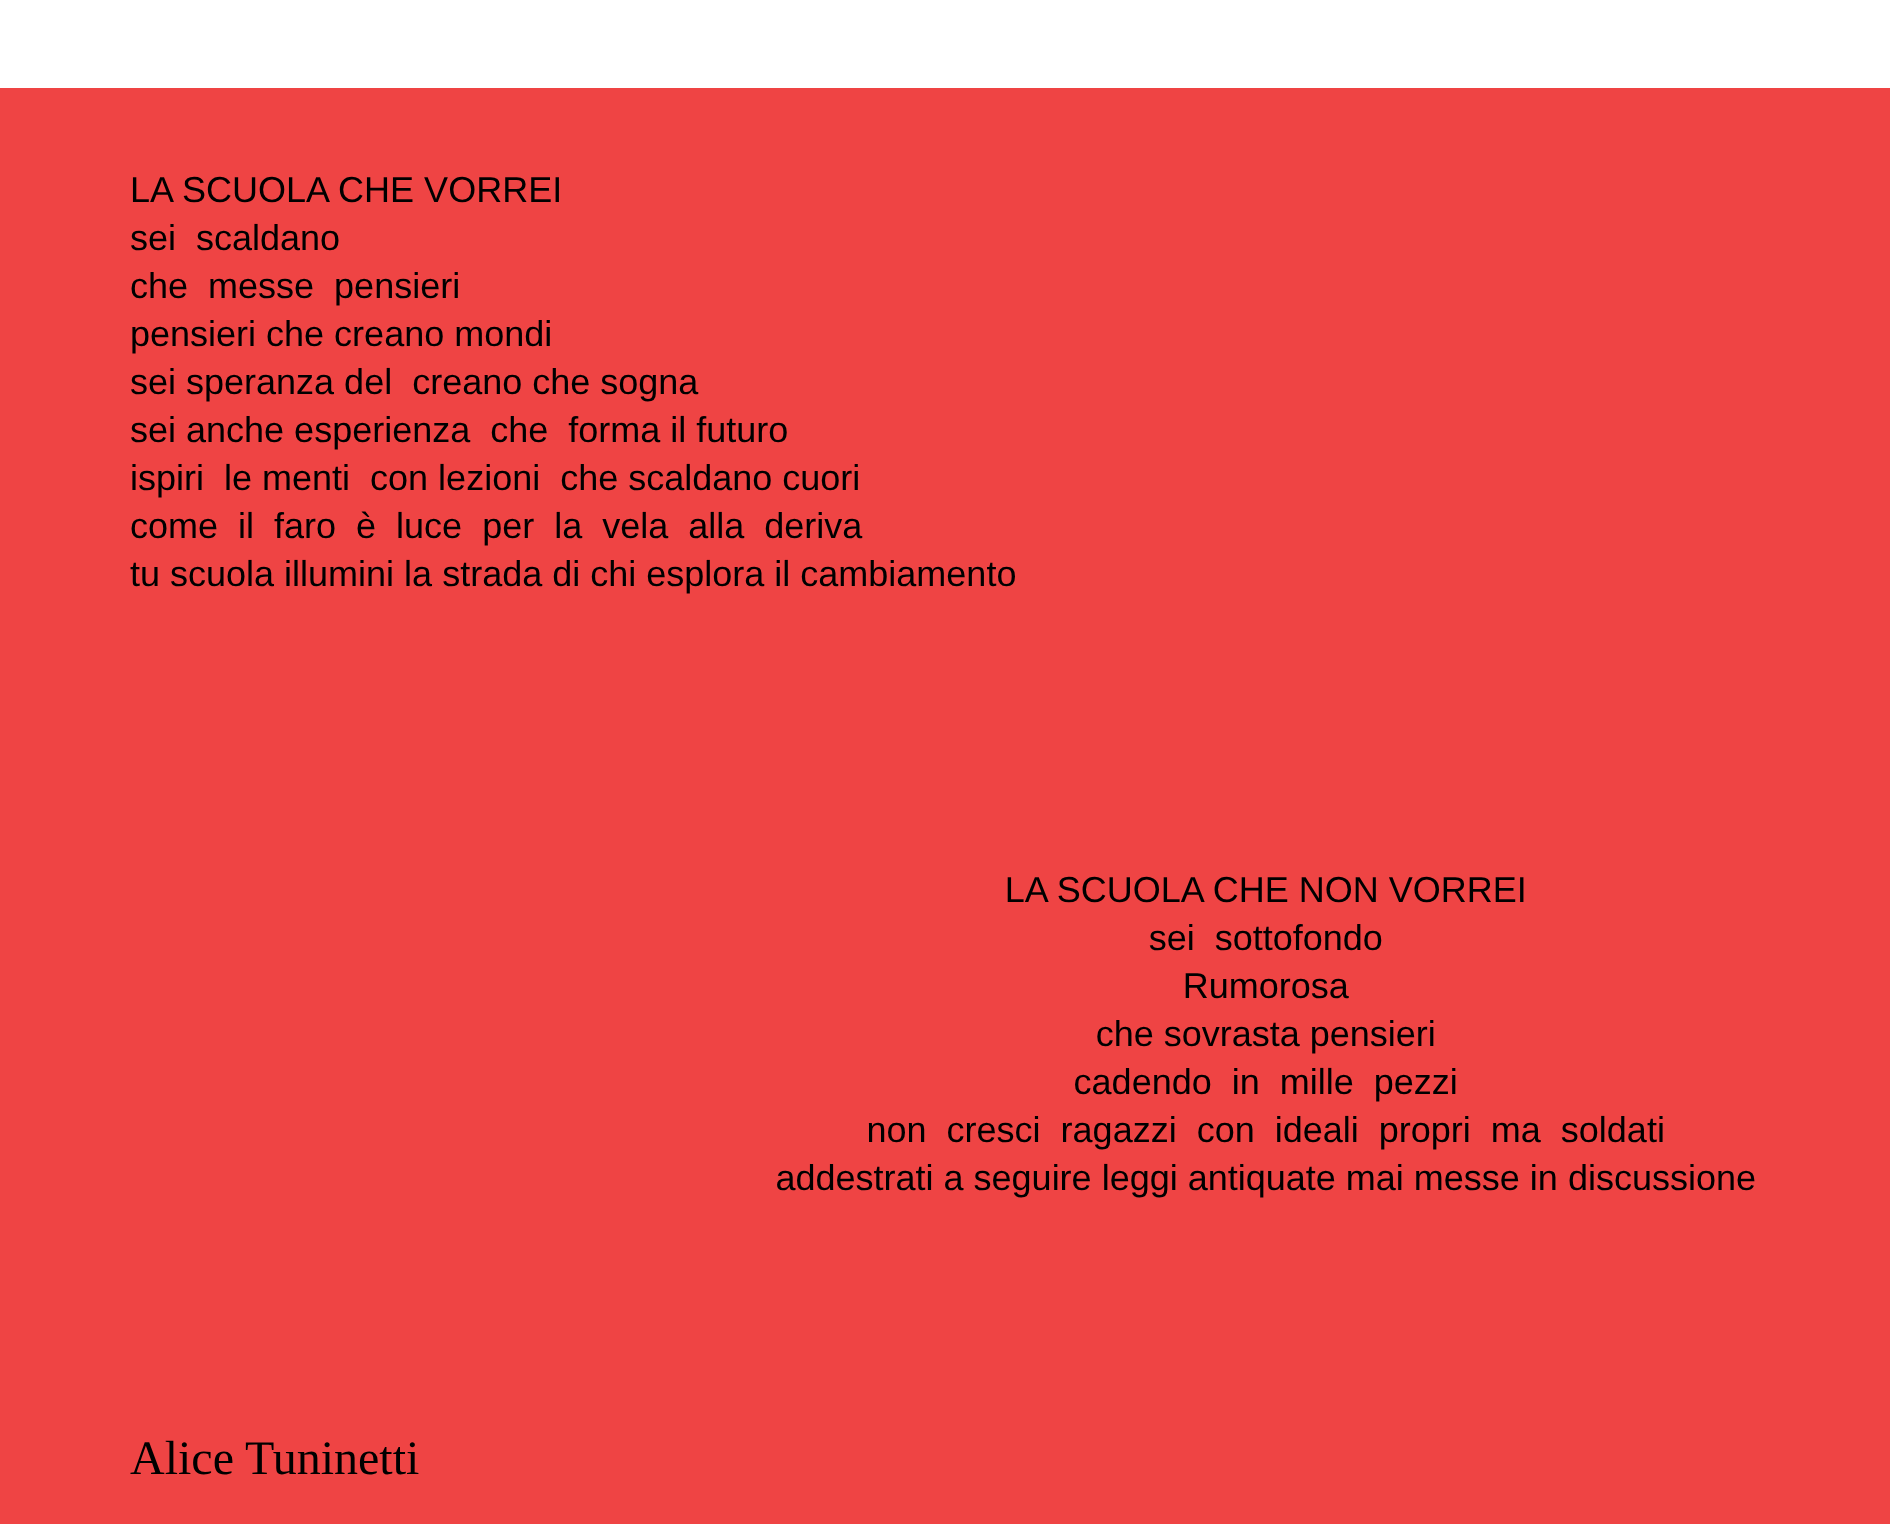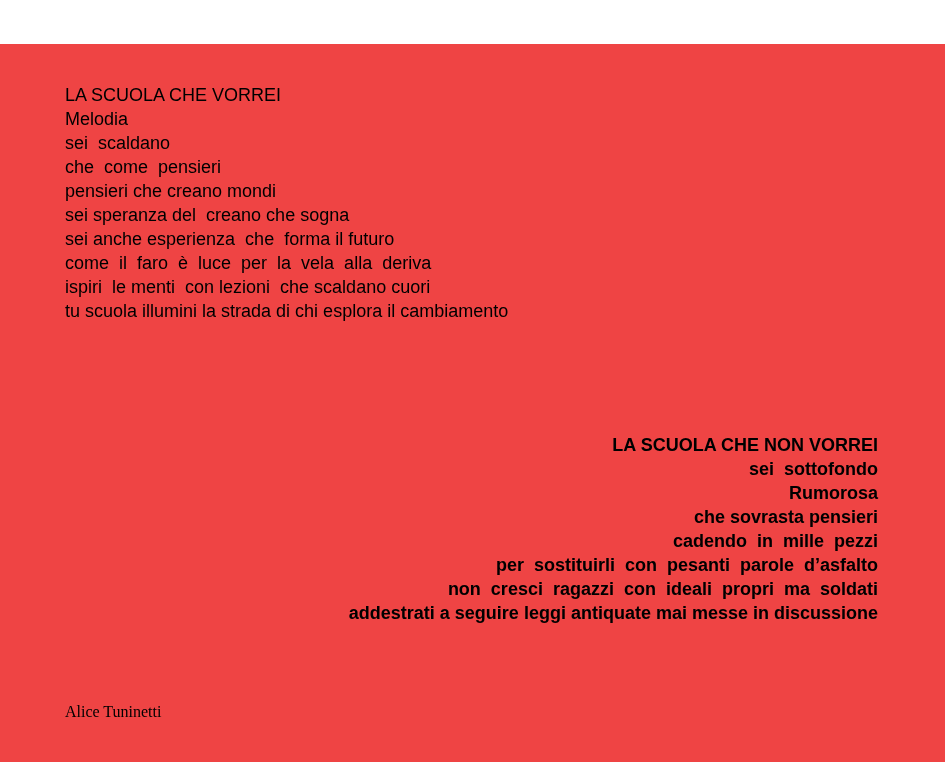--- a/index.html
+++ b/index.html
@@ -28,57 +28,54 @@
   .stanza-left {
     position: absolute;
     left: 65px;
     top: 39px;
     text-align: left;
   }
   .stanza-right {
     position: absolute;
     right: 67px;
     top: 389px;
-    text-align: right;
-    font-weight: bold;
+    text-align: center;
   }
   .author {
     position: absolute;
     left: 65px;
-    top: 656px;
+    top: 674px;
     font-family: "Liberation Serif", serif;
-    font-size: 16px;
+    font-size: 24px;
     line-height: 24px;
     color: #000000;
   }
 </style>
 </head>
 <body>
 
 <div class="page">
 
   <div class="stanza stanza-left">
     <div class="stanza-title">LA SCUOLA CHE VORREI</div>
-    <div class="line">Melodia</div>
     <div class="line">sei  scaldano</div>
-    <div class="line">che  come  pensieri</div>
+    <div class="line">che  messe  pensieri</div>
     <div class="line">pensieri che creano mondi</div>
     <div class="line">sei speranza del  creano che sogna</div>
     <div class="line">sei anche esperienza  che  forma il futuro</div>
+    <div class="line">ispiri  le menti  con lezioni  che scaldano cuori</div>
     <div class="line">come  il  faro  è  luce  per  la  vela  alla  deriva</div>
-    <div class="line">ispiri  le menti  con lezioni  che scaldano cuori</div>
     <div class="line">tu scuola illumini la strada di chi esplora il cambiamento</div>
   </div>
 
   <div class="stanza stanza-right">
     <div class="stanza-title">LA SCUOLA CHE NON VORREI</div>
     <div class="line">sei  sottofondo</div>
     <div class="line">Rumorosa</div>
     <div class="line">che sovrasta pensieri</div>
     <div class="line">cadendo  in  mille  pezzi</div>
-    <div class="line">per  sostituirli  con  pesanti  parole  d’asfalto</div>
     <div class="line">non  cresci  ragazzi  con  ideali  propri  ma  soldati</div>
     <div class="line">addestrati a seguire leggi antiquate mai messe in discussione</div>
   </div>
 
   <div class="author">Alice Tuninetti</div>
 
 </div>
 
 </body></html>

